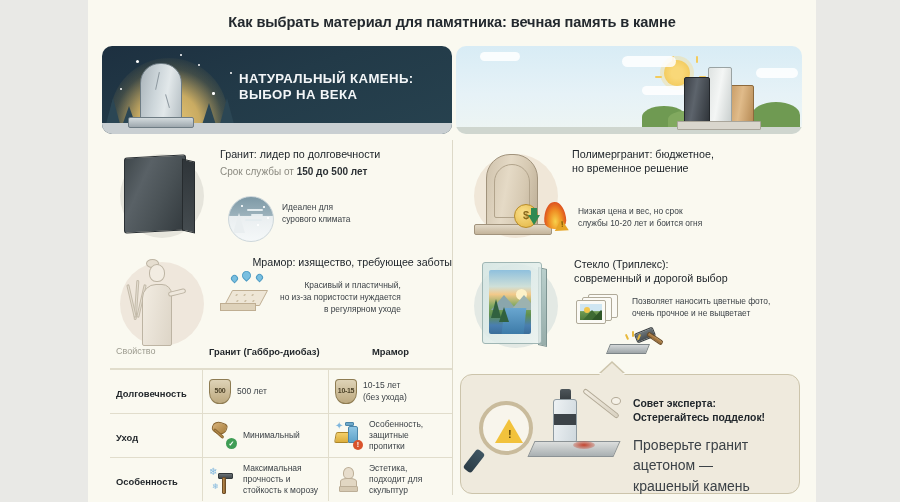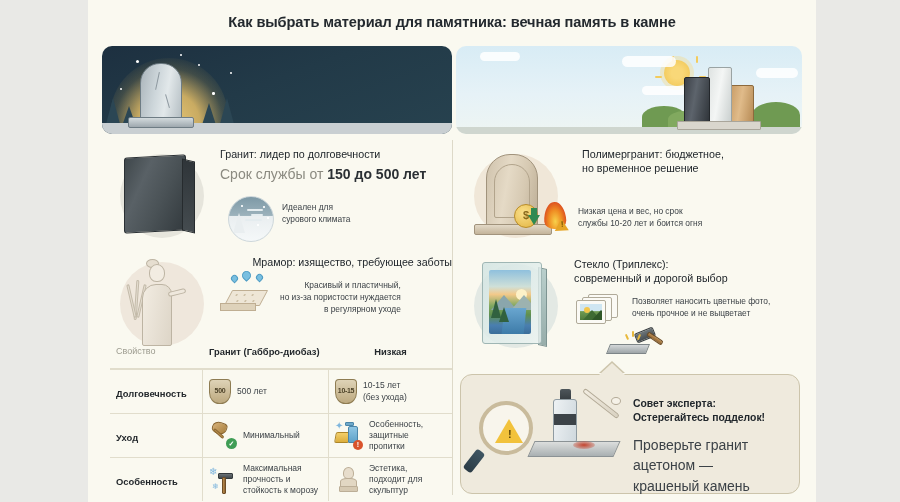--- a/index.html
+++ b/index.html
@@ -158,21 +158,21 @@
   .art-circle {
     position: absolute; left: 12px; top: 10px;
     width: 84px; height: 84px; border-radius: 50%;
   }
   .mat-text { position: absolute; left: 118px; top: 4px; width: 232px; }
   .mat-head {
     font-size: 10.7px; font-weight: normal; color: #21272c;
     line-height: 1.3; white-space: pre-line;
   }
   .mat-sub {
-    margin-top: 3px; font-size: 14px; color: #8b8a80; line-height: 1.35;
+    margin-top: 3px; font-size: 10px; color: #8b8a80; line-height: 1.35;
   }
   .mat-sub b { color: #2b3034; }
   .mat-note {
     position: absolute;
     font-size: 8.4px; color: #3c4247; line-height: 1.42;
     white-space: pre-line;
   }
 
   
   .granite {
@@ -616,20 +616,22 @@
         <div class="pine" style="left:4px;"></div>
         <div class="pine" style="left:20px;bottom:8px;border-bottom-width:20px;"></div>
         <div class="pine" style="left:100px;bottom:9px;border-bottom-width:22px;"></div>
         <div class="pine" style="left:118px;"></div>
         <div class="ground-l"></div>
         <div class="monument">
           <div class="crack" style="left:16px;top:8px;height:18px;transform:rotate(12deg);"></div>
           <div class="crack" style="left:26px;top:30px;height:14px;transform:rotate(-16deg);"></div>
         </div>
         <div class="monument-base"></div>
+        <div class="banner-title">НАТУРАЛЬНЫЙ КАМЕНЬ:
+ВЫБОР НА ВЕКА</div>
       </div>
 
       <div class="mat" style="height:106px;margin-top:10px;">
         <div class="mat-art">
           <div class="art-circle" style="background:#e6e5dc;"></div>
           <div class="granite"></div>
           <div class="granite-side"></div>
         </div>
         <div class="mat-text">
           <div class="mat-head">Гранит: лидер по долговечности</div>
@@ -688,21 +690,21 @@
 
       <div class="tbl">
         <div class="tbl-row head">
           <div class="c1">
               <span class="th-muted">Свойство</span>
             </div>
           <div class="c2">
               <span class="th">Гранит (Габбро-диобаз)</span>
             </div>
           <div class="c3">
-              <span class="th">Низкая</span>
+              <span class="th">Мрамор</span>
             </div>
         </div>
 
         <div class="tbl-row">
           <div class="c1"><span class="rowh">Долговечность</span></div>
           <div class="c2">
             <div class="cellbox">
               <div class="shield">500</div>
               <span class="cell-txt">500 лет</span>
             </div>
@@ -800,21 +802,21 @@
       </div>
 
       <div class="mat" style="height:106px;margin-top:10px;">
         <div class="mat-art">
           <div class="art-circle" style="background:#f0e7d8;"></div>
           <div class="poly">
             <div class="poly-inner"></div>
           </div>
           <div class="poly-base"></div>
         </div>
-        <div class="mat-text" style="left:126px;">
+        <div class="mat-text" style="left:116px;">
           <div class="mat-head">Полимергранит: бюджетное,
 но временное решение</div>
         </div>
         <div class="ico ico-coin" style="left:58px;top:60px;">$
           <div class="arrow-stem"></div>
           <div class="arrow-down"></div>
         </div>
         <div class="ico ico-fire" style="left:88px;top:58px;">
           <div class="fire-warn"></div>
           <div class="fire-warn-mark">!</div>

